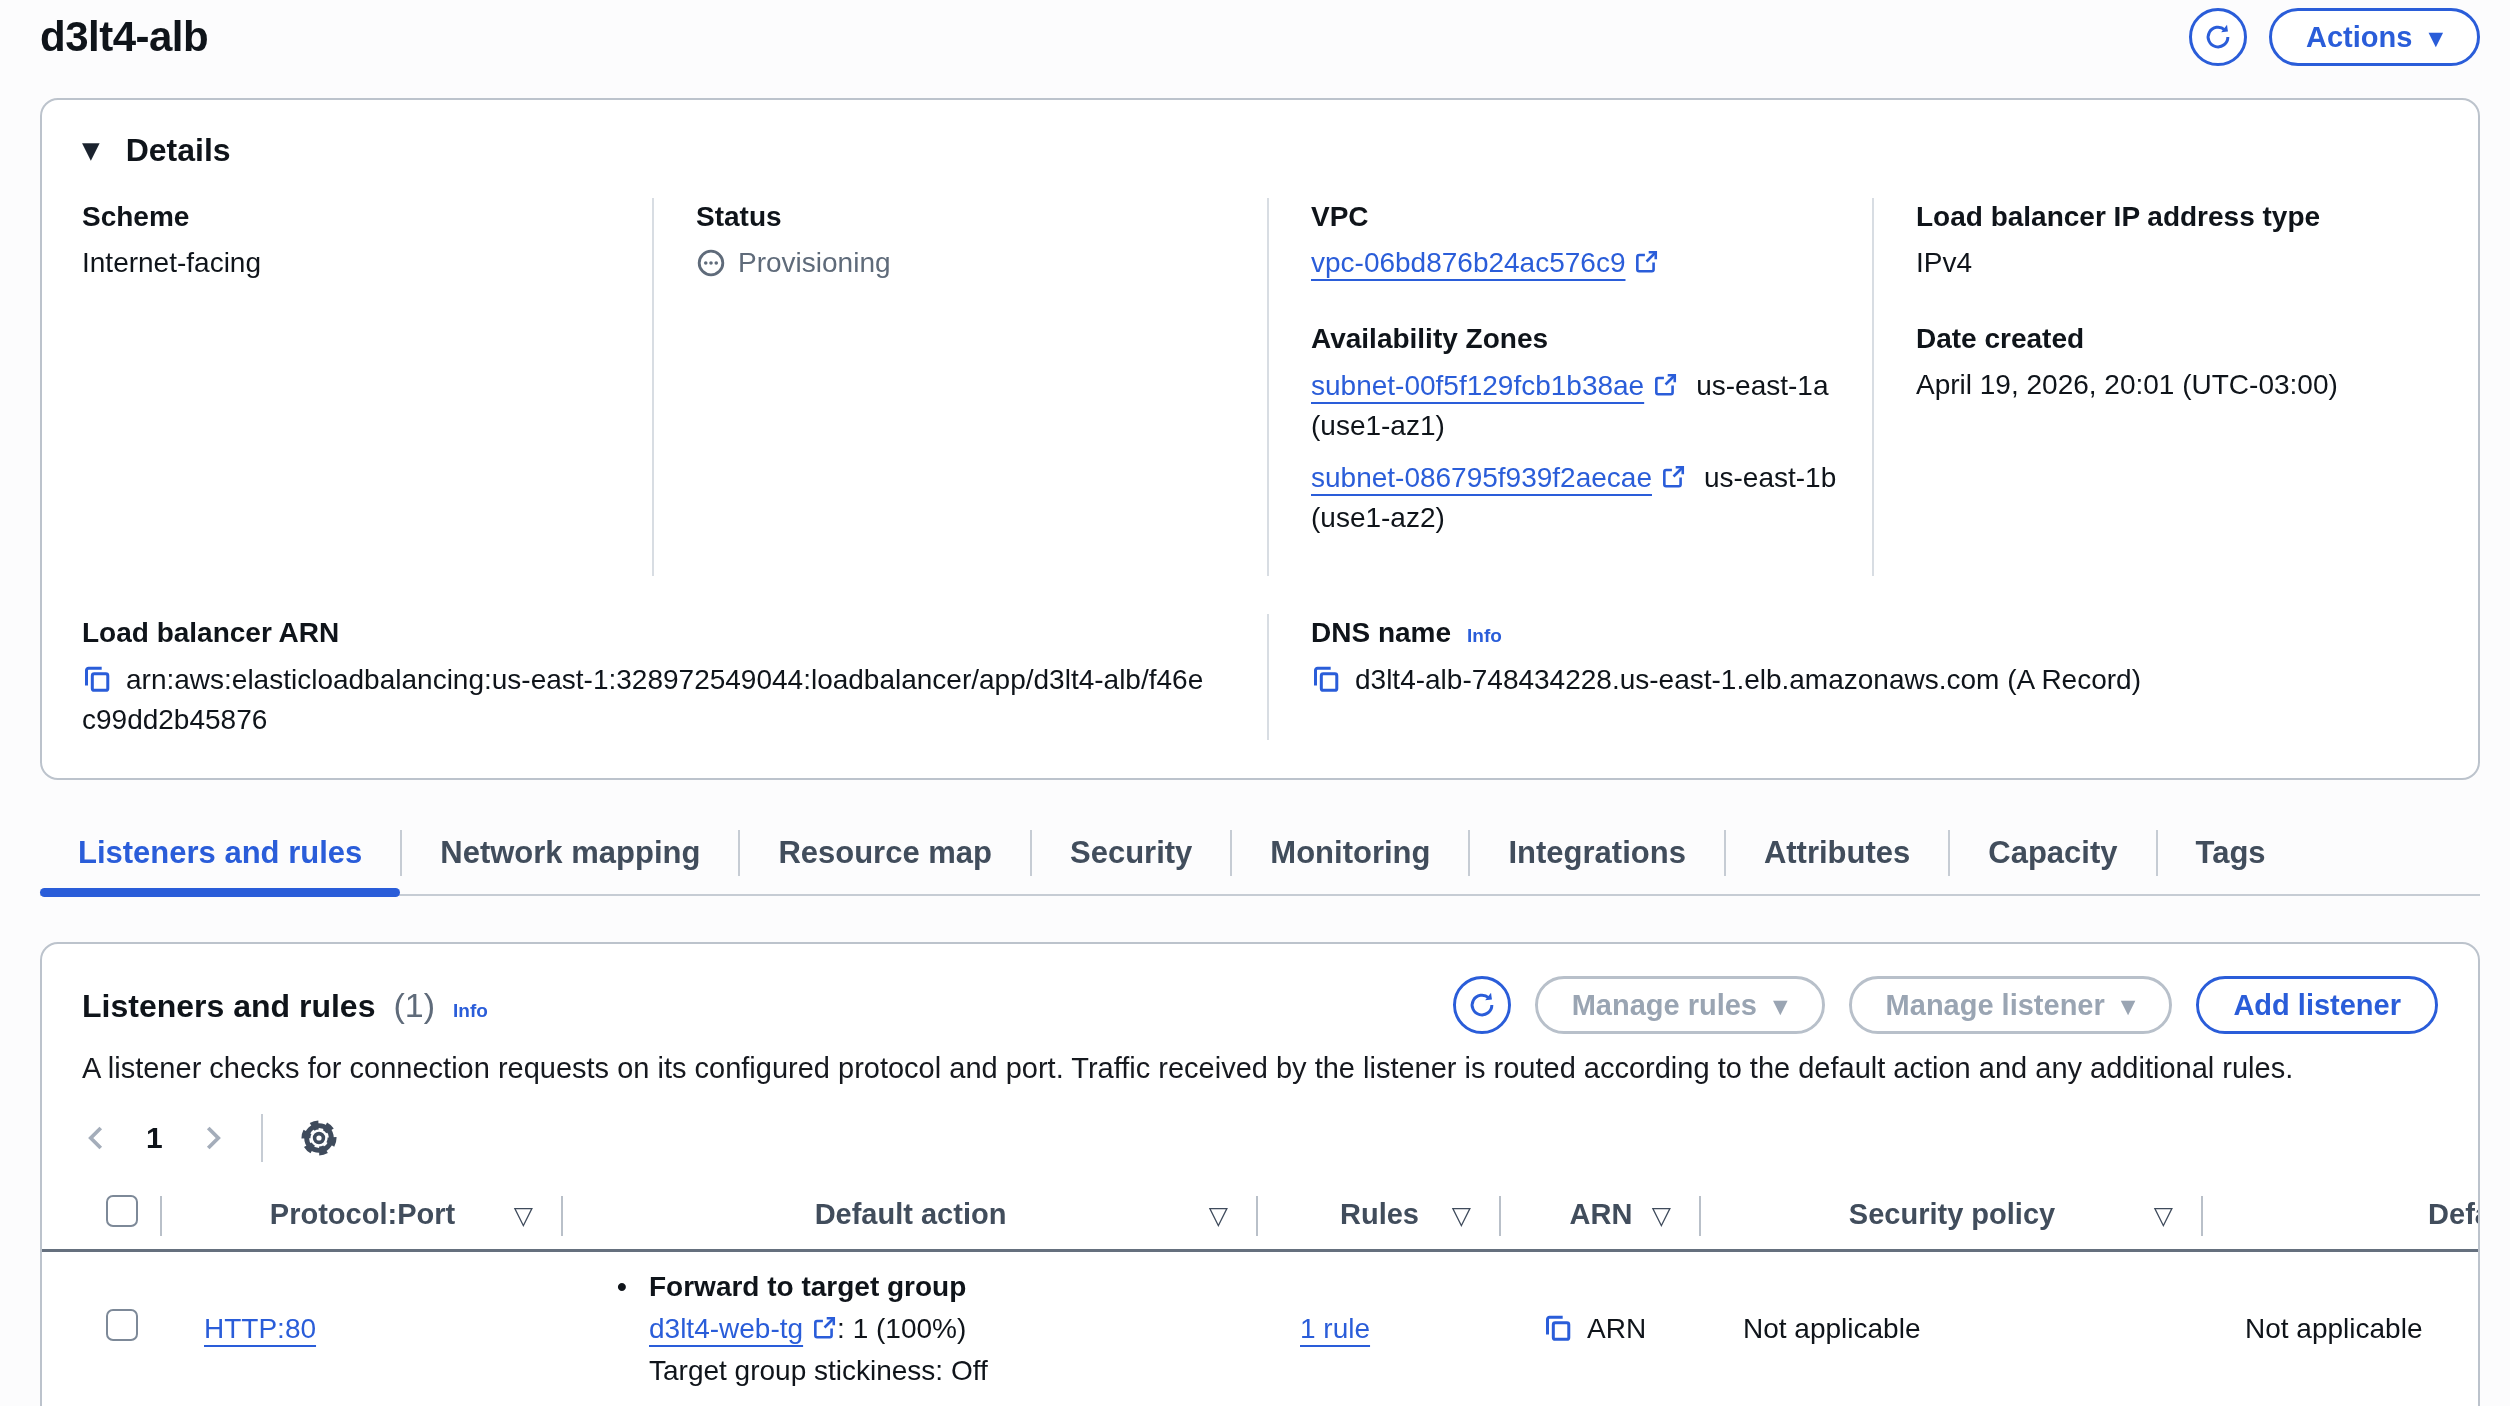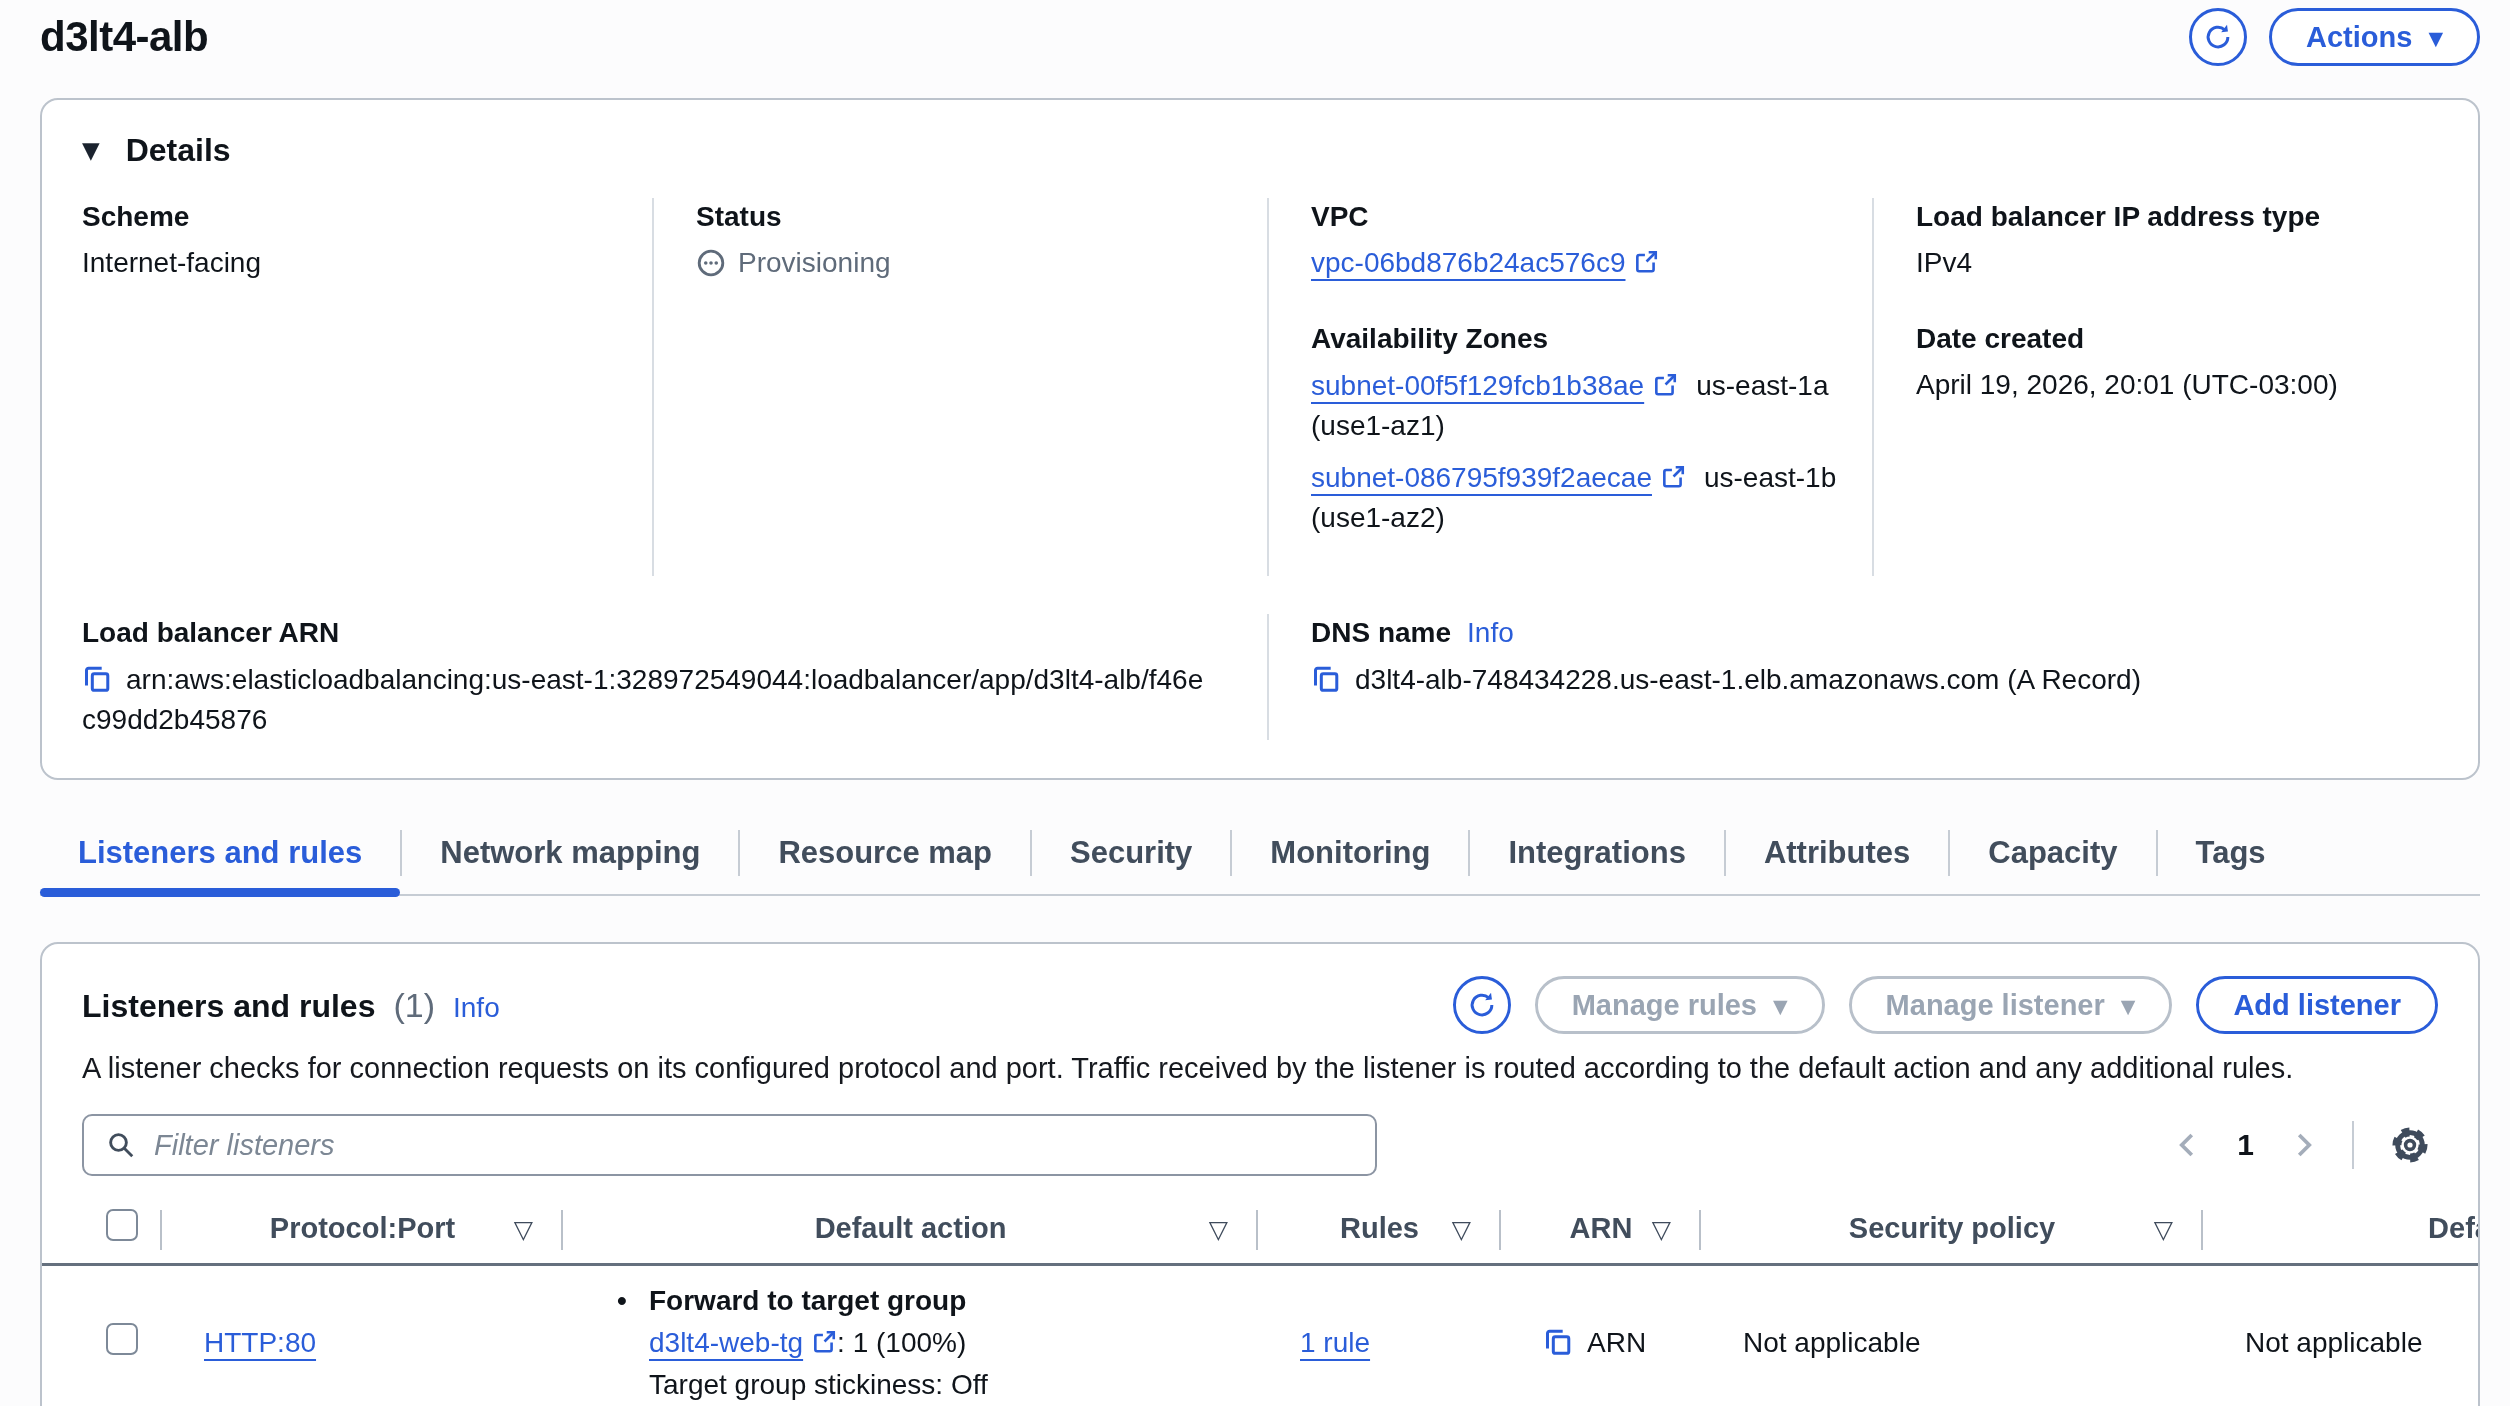--- a/index.html
+++ b/index.html
@@ -52,21 +52,21 @@
   .ext-icon{display:inline-block;vertical-align:-3px;margin-left:8px;color:var(--accent);}
   .az-line{line-height:40px;margin-bottom:12px;}
   .az-zone{margin-left:18px;}
 
   .arn-row{display:grid;grid-template-columns:1185px 1fr;margin-top:38px;}
   .dns-col{border-left:2px solid var(--soft-div);padding-left:42px;}
   .label-row{display:flex;align-items:baseline;gap:16px;margin-bottom:8px;}
   .value-line{line-height:40px;padding-right:60px;}
   .copy-icon{display:inline-block;vertical-align:-5px;margin-right:14px;color:var(--accent);cursor:pointer;}
   .arn-text{word-break:break-all;}
-  .info-link{color:var(--accent);font-weight:400;font-size:28px;cursor:pointer;text-align:center;}
+  .info-link{color:var(--accent);font-weight:700;font-size:19px;cursor:pointer;text-align:center;}
 
   
   .tabs{display:flex;align-items:center;margin:32px 30px 0 40px;border-bottom:2px solid #c6ccd4;height:84px;}
   .tab{font-size:31px;font-weight:700;color:var(--secondary);padding:0 38px;height:84px;display:flex;align-items:center;position:relative;cursor:pointer;white-space:nowrap;}
   .tab.active{color:var(--accent);}
   .tab.active::after{content:"";position:absolute;left:0;right:0;bottom:-2px;height:9px;background:var(--accent);border-radius:5px;}
   .tab-divider{width:2px;height:46px;background:#c6ccd4;flex:none;}
 
   
   .listeners-panel{margin-top:46px;padding:32px 0 16px;overflow:hidden;}
@@ -289,26 +289,20 @@
         </button>
         <button class="btn">
           <span>Add listener</span>
         </button>
       </div>
     </div>
 
     <p class="p2-desc">A listener checks for connection requests on its configured protocol and port. Traffic received by the listener is routed according to the default action and any additional rules.</p>
 
     <div class="filter-row">
-      <div class="search-box">
-        <svg width="30" height="30">
-            <use href="#i-search"></use>
-          </svg>
-        <input type="text" placeholder="Filter listeners" style="">
-      </div>
       <div class="pager">
         <button class="chev">
             <svg width="30" height="30">
               <use href="#i-chev-l"></use>
             </svg>
           </button>
         <span class="page-num">1</span>
         <button class="chev">
             <svg width="30" height="30">
               <use href="#i-chev-r"></use>

